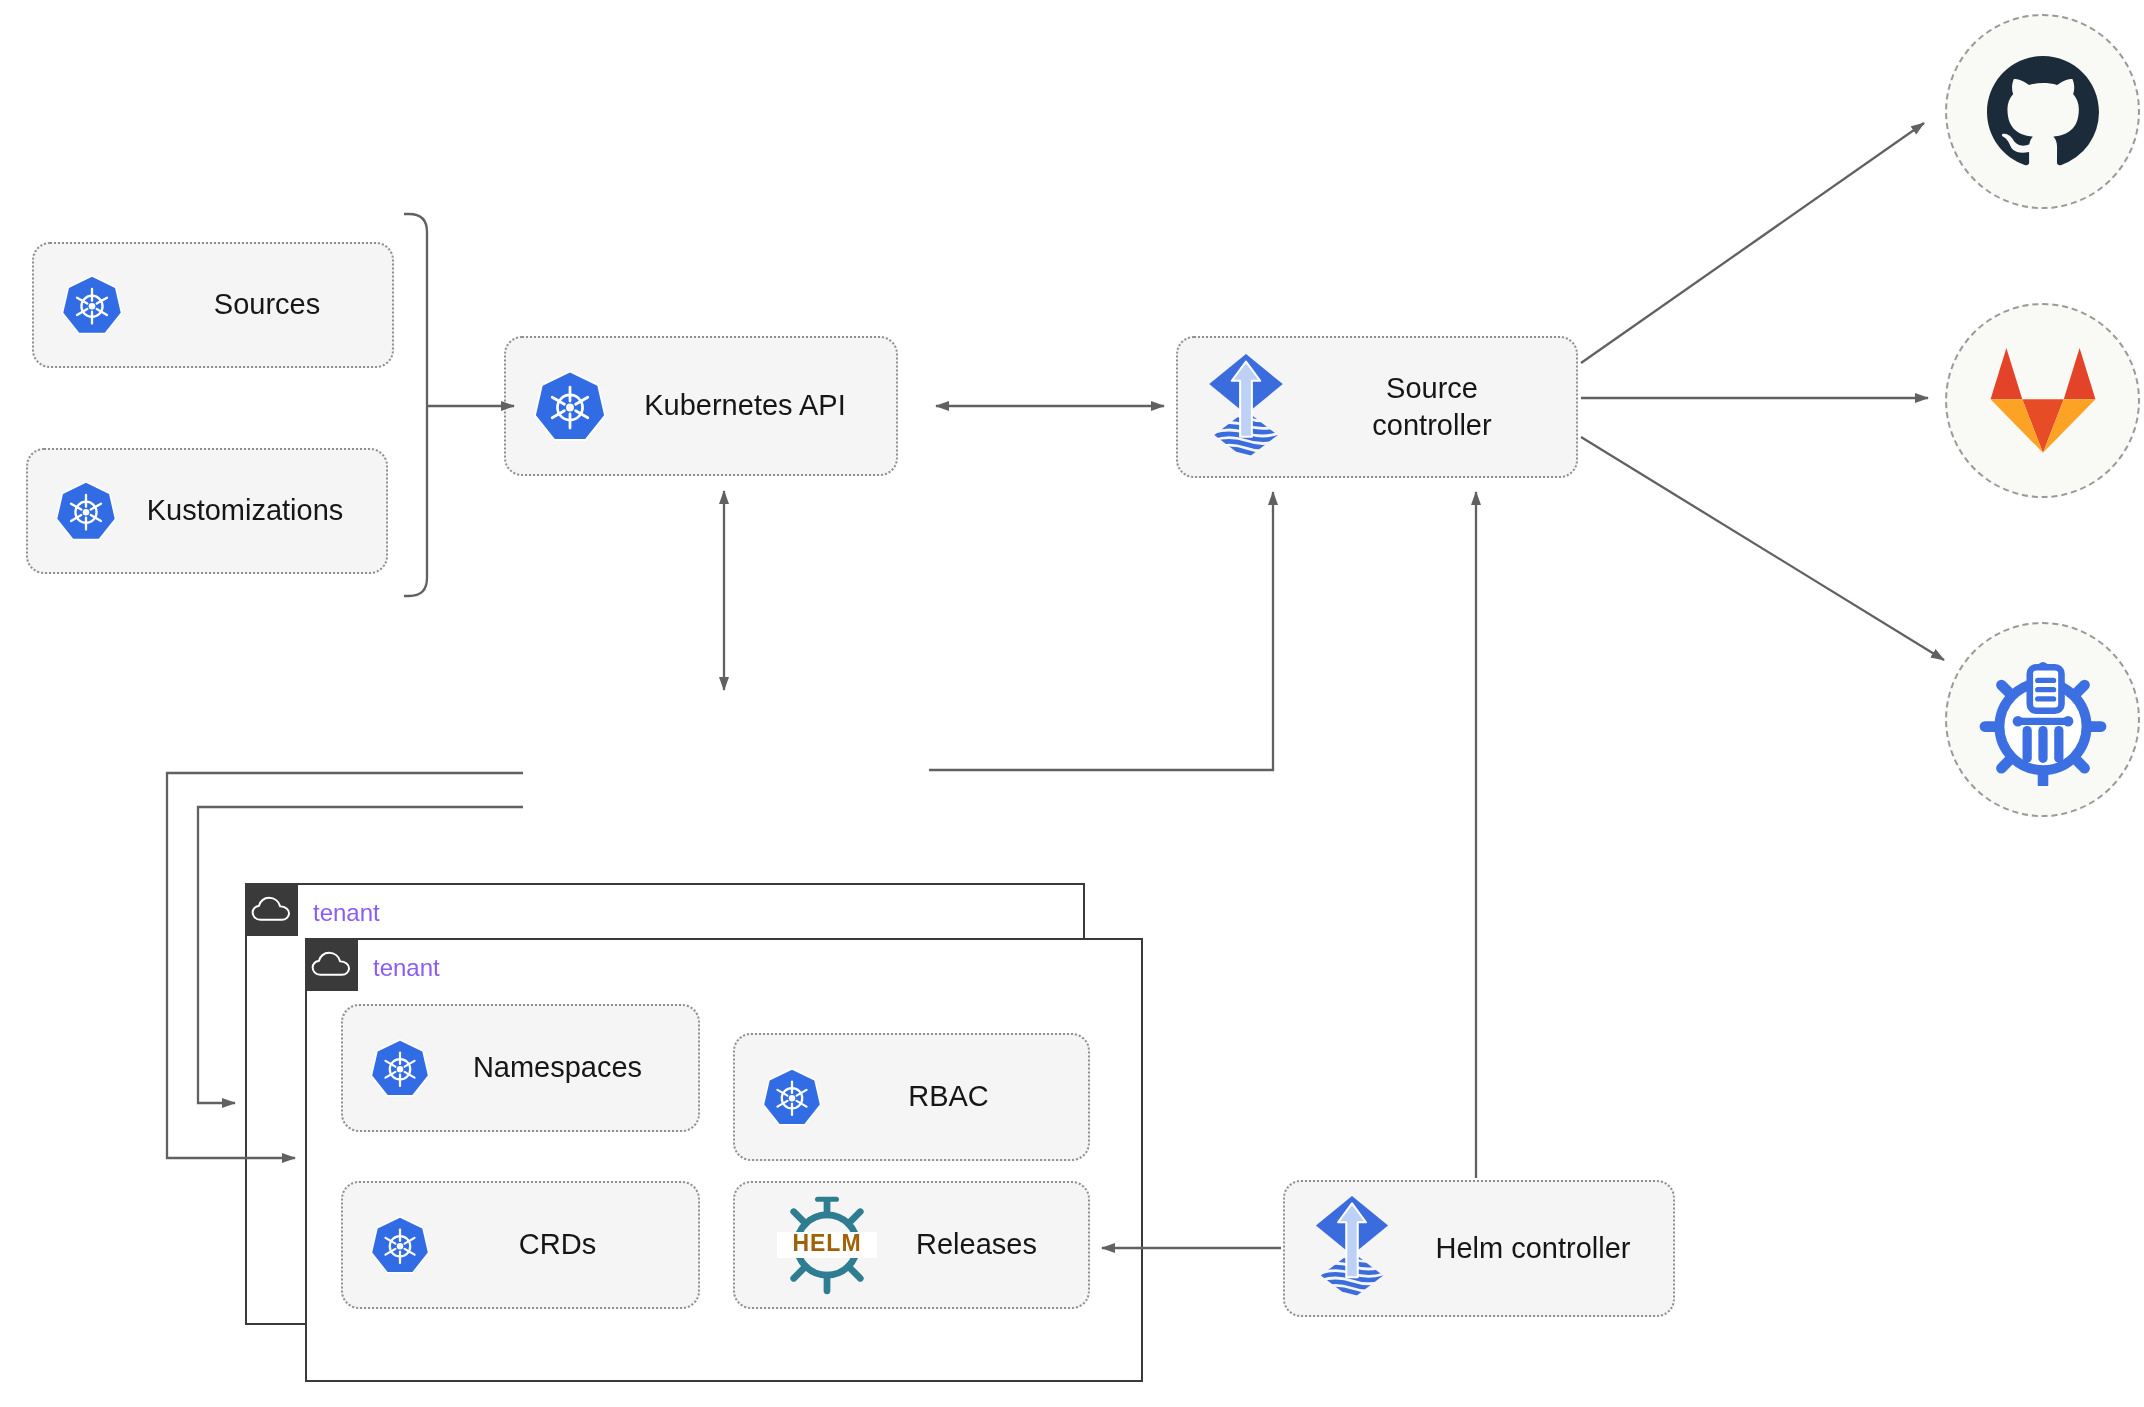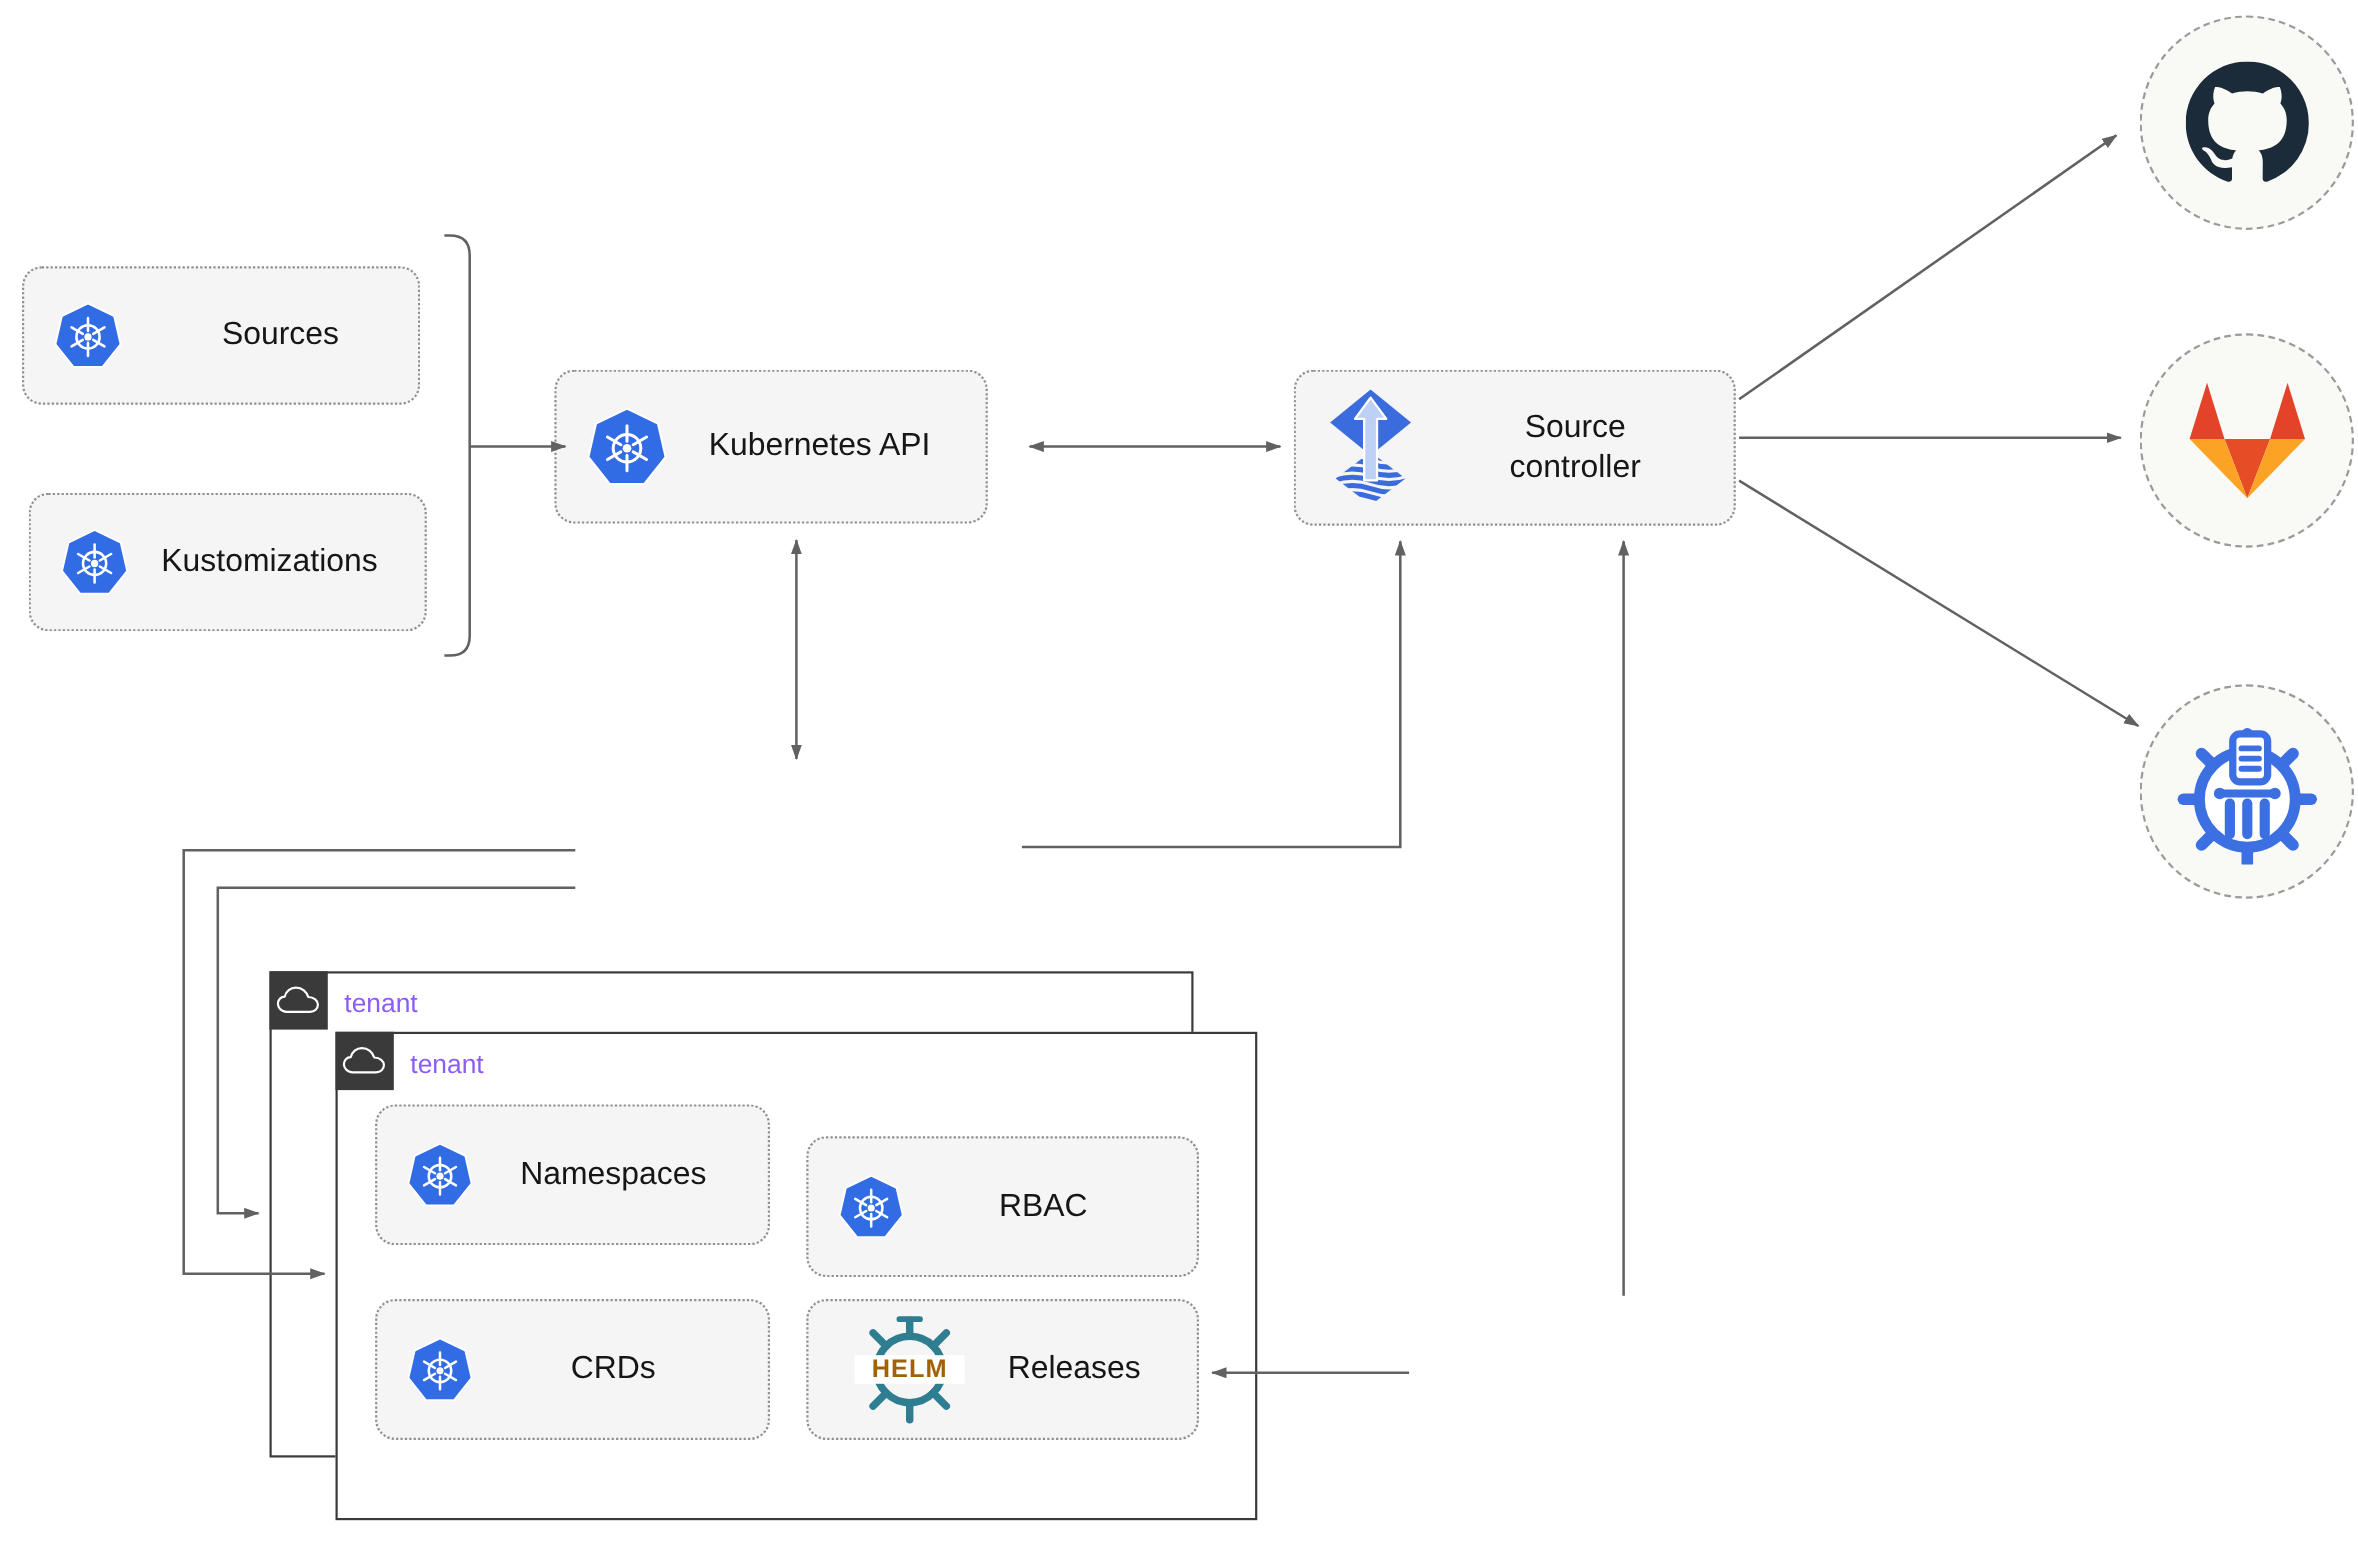--- a/index.html
+++ b/index.html
@@ -125,21 +125,21 @@
 
   <div class="tenant" style="left:305px;top:938px;width:838px;height:444px;">
     <div class="tenant-header">
       <svg width="40" height="28" viewBox="0 0 61 42">
           <use href="#cloud"></use>
         </svg>
     </div>
     <div class="tenant-label">tenant</div>
   </div>
 
-  <div class="node" style="left:20px;top:242px;width:362px;height:126px;gap:32px;">
+  <div class="node" style="left:32px;top:242px;width:362px;height:126px;gap:32px;">
     <span class="iconbox">
       <svg width="64" height="64" viewBox="0 0 100 100">
           <use href="#kube"></use>
         </svg>
     </span>
     <span class="lbl">Sources</span>
   </div>
 
   <div class="node" style="left:26px;top:448px;width:362px;height:126px;">
     <span class="iconbox">
@@ -162,20 +162,28 @@
   <div class="node" style="left:1176px;top:336px;width:402px;height:142px;">
     <span class="iconbox">
       <svg width="84" height="107" viewBox="0 0 100 128">
           <use href="#flux"></use>
         </svg>
     </span>
     <span class="lbl two-line">Source controller</span>
   </div>
 
 
+  <div class="node" style="left:1283px;top:1180px;width:392px;height:137px;">
+    <span class="iconbox">
+      <svg width="82" height="105" viewBox="0 0 100 128">
+          <use href="#flux"></use>
+        </svg>
+    </span>
+    <span class="lbl two-line">Helm controller</span>
+  </div>
 
   <div class="node" style="left:341px;top:1004px;width:359px;height:128px;">
     <span class="iconbox">
       <svg width="62" height="62" viewBox="0 0 100 100">
           <use href="#kube"></use>
         </svg>
     </span>
     <span class="lbl">Namespaces</span>
   </div>
 

